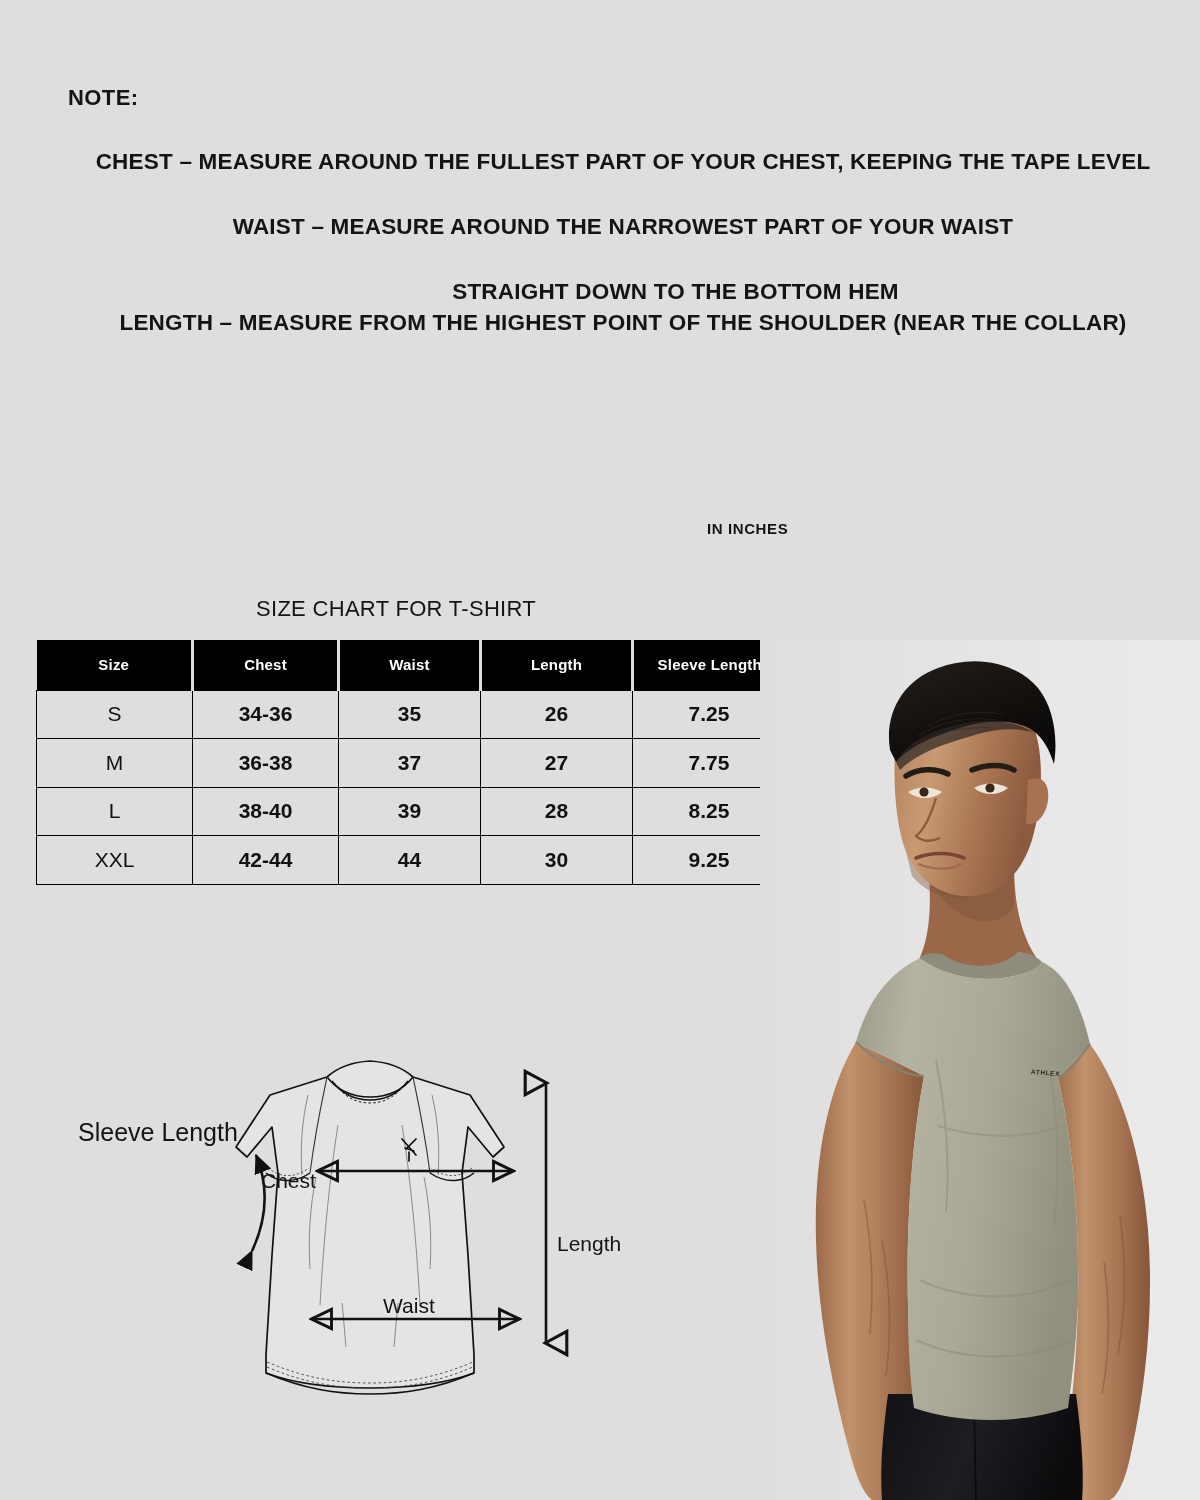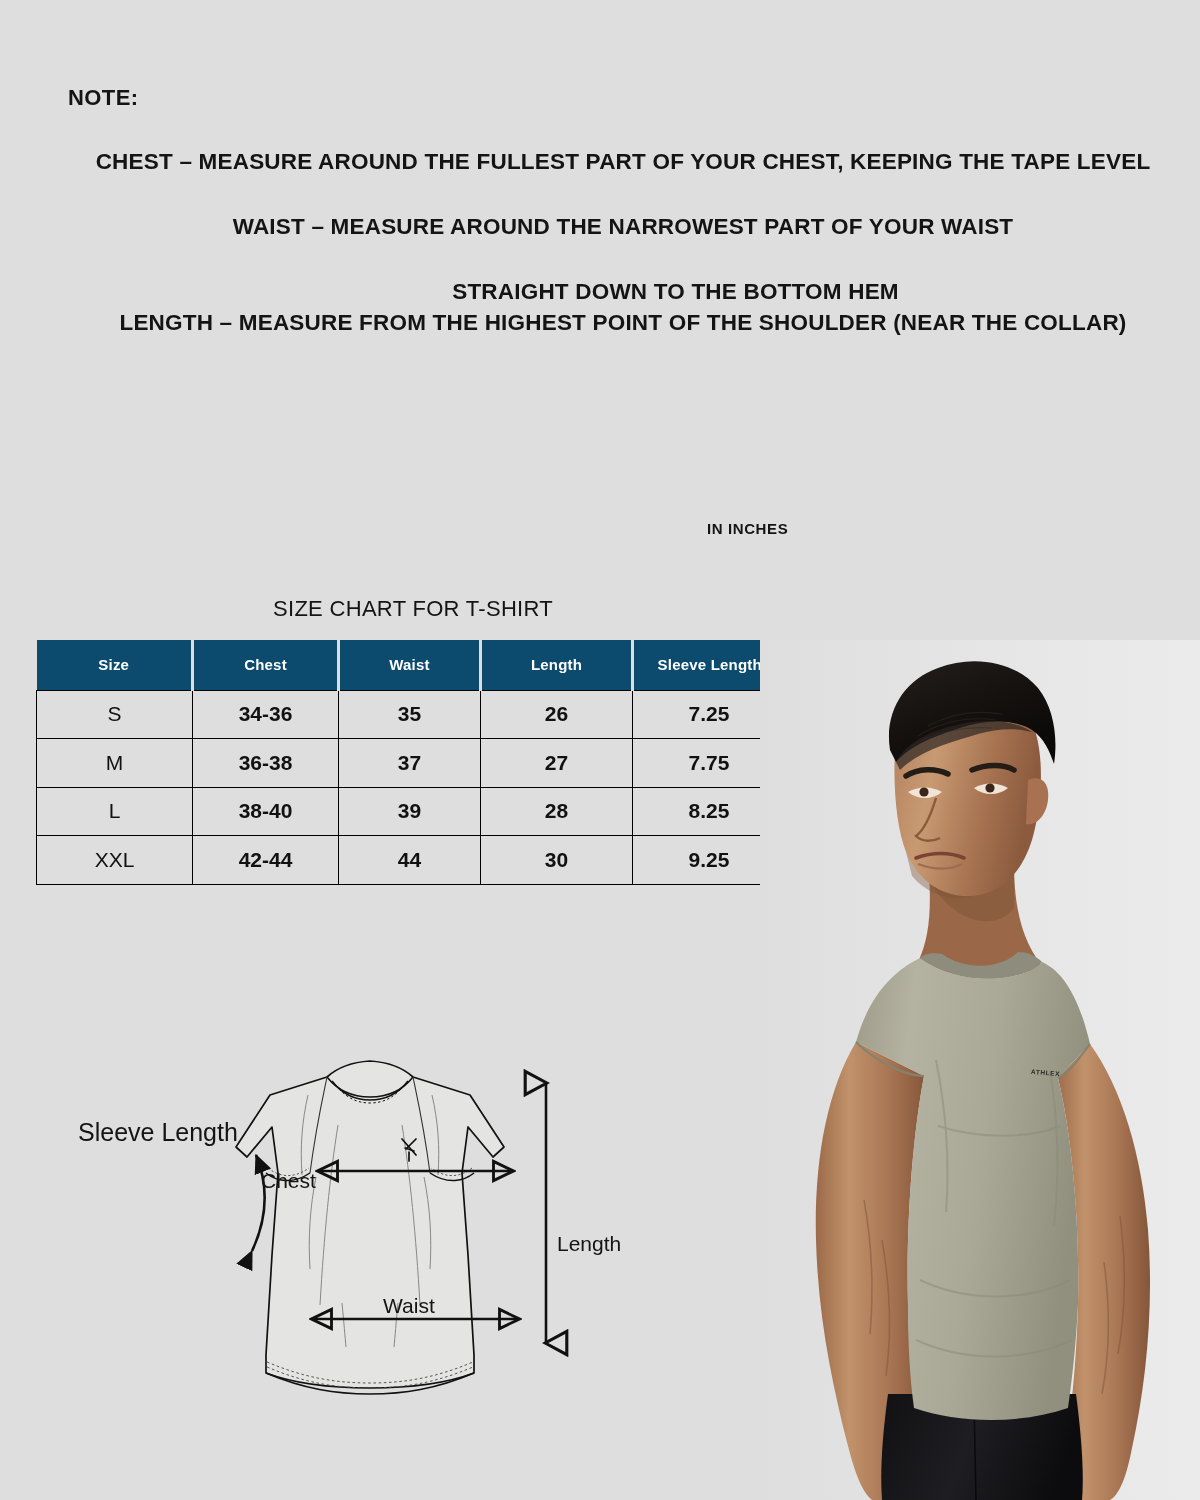--- a/index.html
+++ b/index.html
@@ -26,39 +26,39 @@
   .note-line.indent { padding-left:105px; }
 
   
   #in-inches {
     position:absolute; left:707px; top:520px;
     font-size:15px; font-weight:700; letter-spacing:.6px; color:#141414;
   }
 
   
   #size-chart-title {
-    position:absolute; left:273px; top:596px;
+    position:absolute; left:256px; top:596px;
     font-size:22px; font-weight:500; letter-spacing:.3px; color:#141414;
   }
 
   
   #size-table {
     position:absolute; left:36px; top:640px;
     width:749px;
     border-collapse:collapse;
     table-layout:fixed;
   }
   #size-table col.c-size   { width:156px; }
   #size-table col.c-chest  { width:146px; }
   #size-table col.c-waist  { width:142px; }
   #size-table col.c-length { width:152px; }
   #size-table col.c-sleeve { width:153px; }
 
   #size-table thead th {
-    background:#0c4a6e; color:#ffffff;
+    background:#000000; color:#ffffff;
     font-size:15px; font-weight:700; letter-spacing:.2px;
     height:50px; text-align:center; vertical-align:middle;
     border-right:3px solid #dedede;
   }
   #size-table thead th:last-child { border-right:none; }
 
   #size-table tbody td {
     background:#dedede; color:#111111;
     font-size:21px; font-weight:700;
     height:48.5px; text-align:center; vertical-align:middle;

